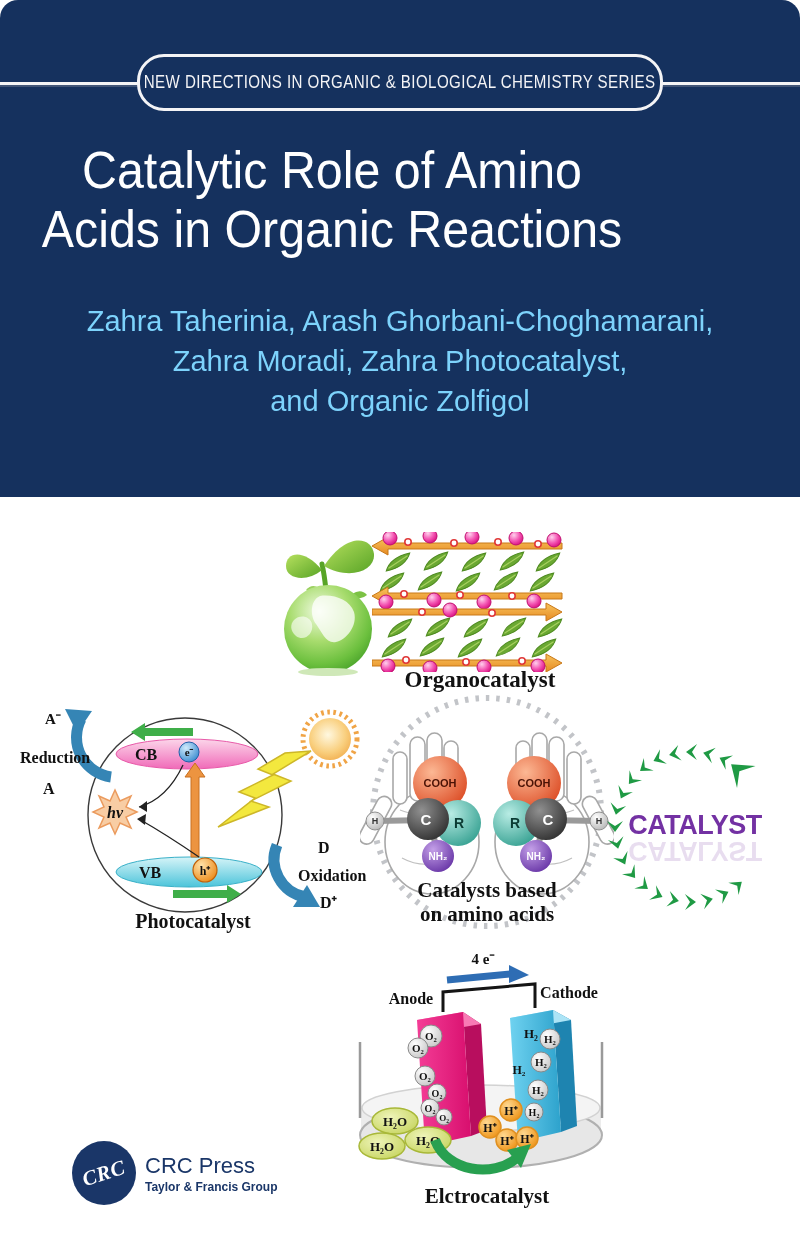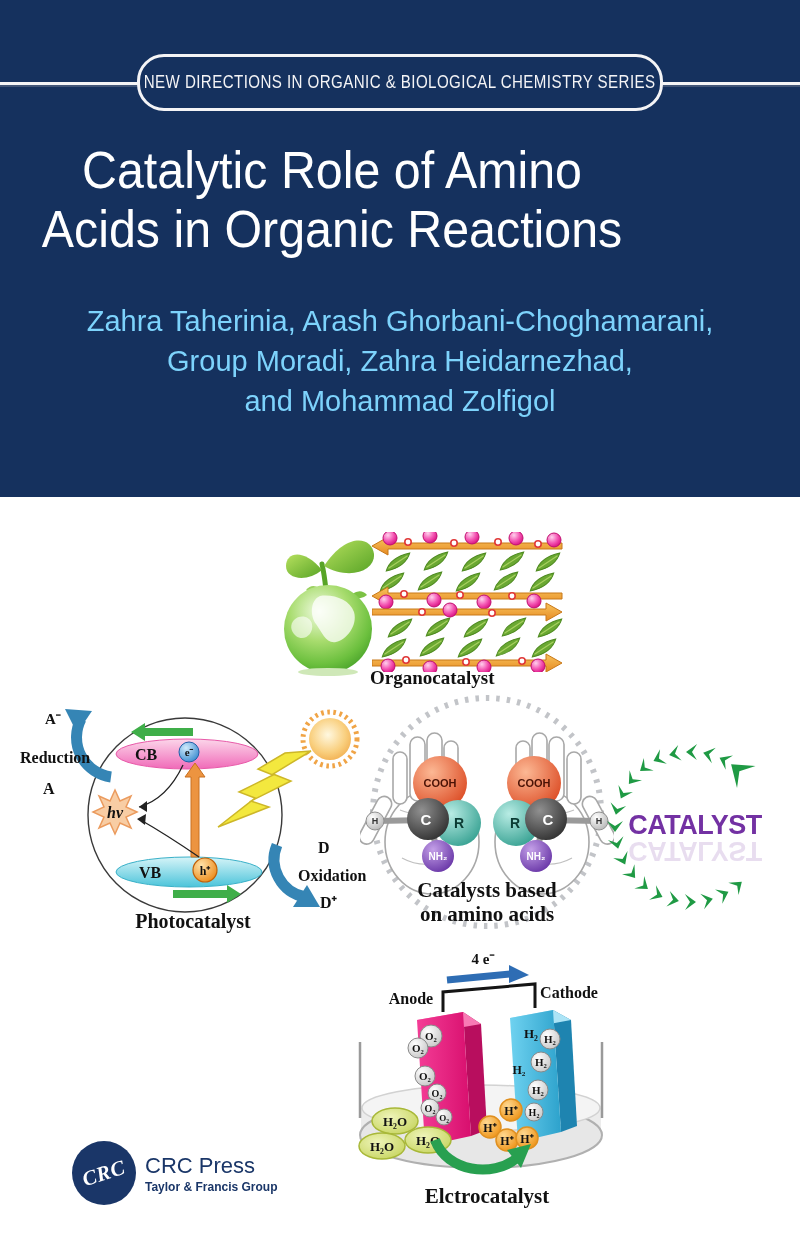--- a/index.html
+++ b/index.html
@@ -1,33 +1,33 @@
 <!DOCTYPE html>
 <html><head>
 <meta charset="utf-8">
 <style>
   * { margin:0; padding:0; box-sizing:border-box; }
   html,body { background:#fff; }
   body { font-family:"Liberation Sans", sans-serif; }
-  #cover { position:relative; width:800px; height:1260px; background:#ffffff; overflow:hidden; }
+  #cover { position:relative; width:800px; height:1260px; background:#ffffff; overflow:hidden;border-radius:18px; }
 
   
   #header { position:absolute; left:0; top:0; width:800px; height:497px; background:#15315e; }
   .banner-line { position:absolute; left:0; top:82px; width:800px; height:3px; background:#f4f4f6; box-shadow:0 2px 0 rgba(120,130,150,.45); }
   .series-box { position:absolute; left:137px; top:54px; width:526px; height:57px; background:#15315e; border:3px solid #f4f4f6; border-radius:27px; display:flex; align-items:center; justify-content:center; }
   .series-text { color:#f4f4f6; font-size:18px; letter-spacing:.5px; white-space:nowrap; transform:scaleX(.84); font-weight:400; }
   .title { position:absolute; left:0; top:141px; width:664px; text-align:center; color:#ffffff; font-size:52px; line-height:59px; font-weight:400; }
   .title span { display:block; white-space:nowrap; transform:scaleX(.93); }
   .authors { position:absolute; left:0; top:301px; width:800px; text-align:center; color:#7dd3fc; font-size:29px; line-height:40px; font-weight:300; }
   .authors span { display:block; white-space:nowrap; }
 
   
   .abs { position:absolute; }
   .caption-serif { font-family:"Liberation Serif", serif; font-weight:bold; color:#111; }
-  #organo-label { left:370px; top:667px; width:220px; font-size:19px; }
+  #organo-label { left:370px; top:667px; width:220px; text-align:center; font-size:23px; }
 
   svg text { font-family:"Liberation Serif", serif; }
   .serB { font-weight:bold; fill:#111; }
   .sans { font-family:"Liberation Sans", sans-serif; }
 
   
   #crc { left:72px; top:1138px; width:260px; height:70px; display:flex; align-items:center; }
   #crc-disc { width:64px; height:64px; border-radius:50%; background:#1a3668; display:flex; align-items:center; justify-content:center; }
   #crc-disc span { color:#fff; font-family:"Liberation Serif", serif; font-style:italic; font-weight:bold; font-size:21px; transform:rotate(-18deg); letter-spacing:.5px; }
   #crc-words { margin-left:9px; color:#1a3668; }
@@ -43,22 +43,22 @@
     <div class="banner-line"></div>
     <div class="series-box">
       <span class="series-text">NEW DIRECTIONS IN ORGANIC &amp; BIOLOGICAL CHEMISTRY SERIES</span>
     </div>
     <h1 class="title">
       <span>Catalytic Role of Amino</span>
       <span>Acids in Organic Reactions</span>
     </h1>
     <div class="authors">
       <span>Zahra Taherinia, Arash Ghorbani-Choghamarani,</span>
-      <span>Group Moradi, Zahra Heidarnezhad,</span>
-      <span>and Mohammad Zolfigol</span>
+      <span>Zahra Moradi, Zahra Photocatalyst,</span>
+      <span>and Organic Zolfigol</span>
     </div>
   </div>
 
   <svg class="abs" style="left:276px; top:524px;" width="104" height="152" viewBox="0 0 104 152">
     <defs>
       <radialGradient id="globeG" cx="40%" cy="30%" r="75%">
         <stop offset="0%" stop-color="#f0fbe2"></stop>
           <stop offset="45%" stop-color="#a8dc6e"></stop>
         <stop offset="80%" stop-color="#6cc03e"></stop>
           <stop offset="100%" stop-color="#49a22a"></stop>

